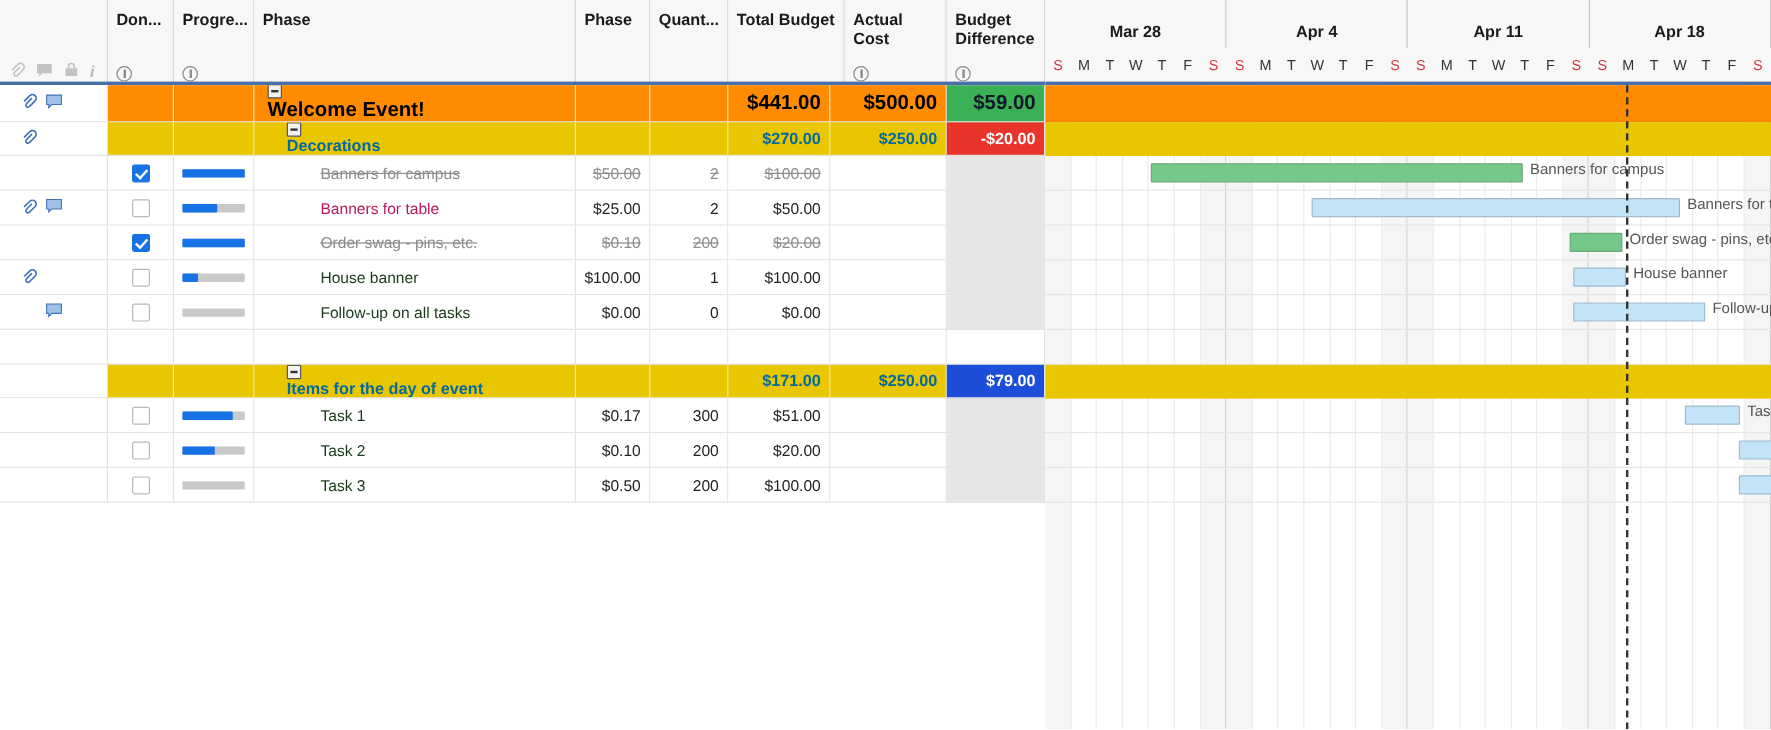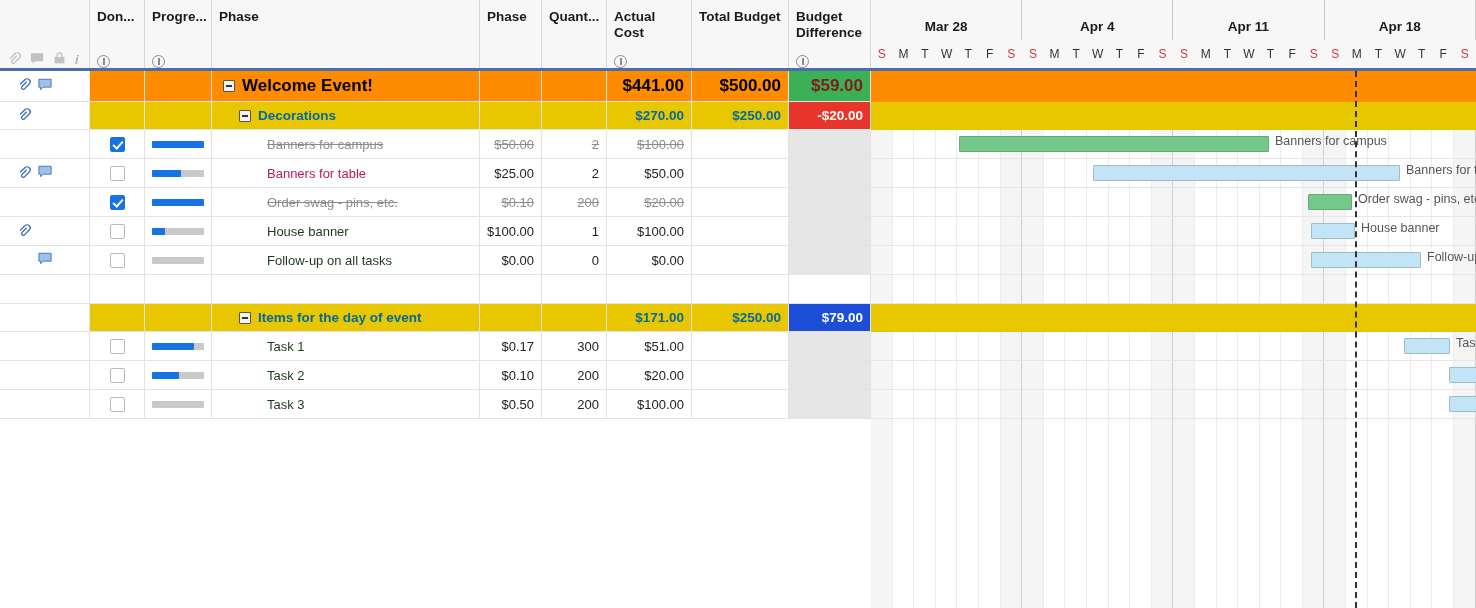--- a/index.html
+++ b/index.html
@@ -66,30 +66,30 @@
   .row.lv0 .cell { background: #ff8c00; font-weight: bold; color: #000; }
   .row.lv1 .cell { background: #e8c700; font-weight: bold; color: #0369a1; }
   .row.lv0 { height: 31px; }
   .row.lv1 { height: 28px; }
   .row.lv0 .cell { font-size: 17px; }
   .row.lv1 .cell { font-size: 13.5px; }
   .row.lv0 .cell.c-icons, .row.lv1 .cell.c-icons { background: #fff; }
 
   .row .cell.c-diff { background: #e6e6e6; }
   .row.blank .cell.c-diff { background: #fff; }
-  .row.lv0 .cell.c-diff.pos { background: #3cb054; color: #7f1d1d; }
+  .row.lv0 .cell.c-diff.pos { background: #3cb054; color: #0f172a; }
   .row.lv1 .cell.c-diff.neg { background: #e8342b; color: #fff; }
   .row.lv1 .cell.c-diff.pos { background: #1d4ed8; color: #fff; }
 
   .strike .phase-txt,
   .strike.cell { text-decoration: line-through; color: #8c8c8c; }
   .cell.strike { color: #8c8c8c; text-decoration: line-through; }
 
   
-  .phase-inner { display: flex; align-items: center; width: 100%; }
+  .phase-inner { display: flex; align-items: flex-start; width: 100%; flex-direction: column; }
   .toggle {
     width: 12px; height: 12px; flex: 0 0 12px;
     border: 1px solid #555; background: #fff;
     position: relative; margin-right: 7px; border-radius: 1px;
   }
   .toggle::after {
     content: ""; position: absolute; left: 2px; top: 4px;
     width: 6px; height: 2px; background: #333;
   }
   .row.lv0 .toggle { background: #f2f2f2; }
@@ -203,28 +203,28 @@
         </div>
         <div class="hcell c-phase">
           <span>Phase</span>
         </div>
         <div class="hcell c-cost">
           <span>Phase</span>
         </div>
         <div class="hcell c-qty">
           <span>Quant...</span>
         </div>
+        <div class="hcell c-budget">
+          <span>Total Budget</span>
+        </div>
         <div class="hcell c-actual">
           <span style="display:block;line-height:16px;width:48px;">Actual Cost</span>
           <div class="hcell-icons">
               <span class="info-circ"></span>
             </div>
-        </div>
-        <div class="hcell c-budget">
-          <span>Total Budget</span>
         </div>
         <div class="hcell c-diff">
           <span style="display:block;line-height:16px;width:72px;">Budget Difference</span>
           <div class="hcell-icons">
               <span class="info-circ"></span>
             </div>
         </div>
       </div>
       <div class="hdr-underline"></div>
     </div>

